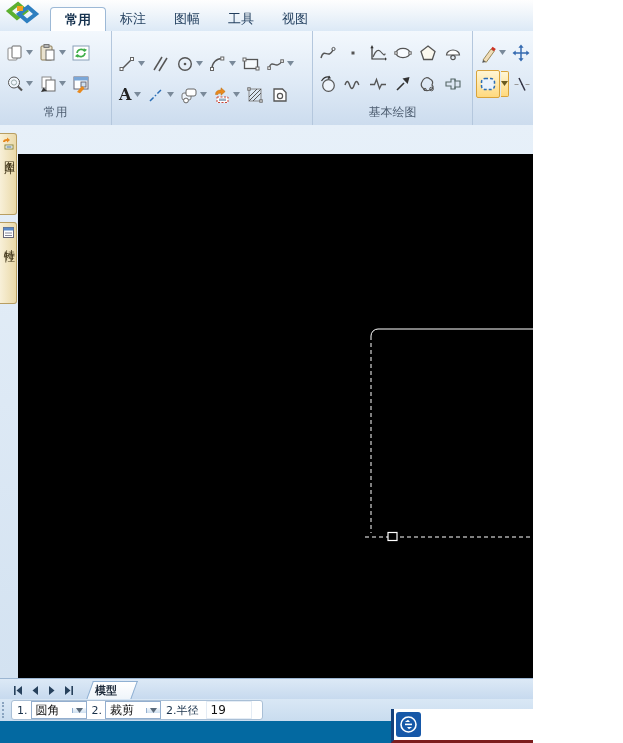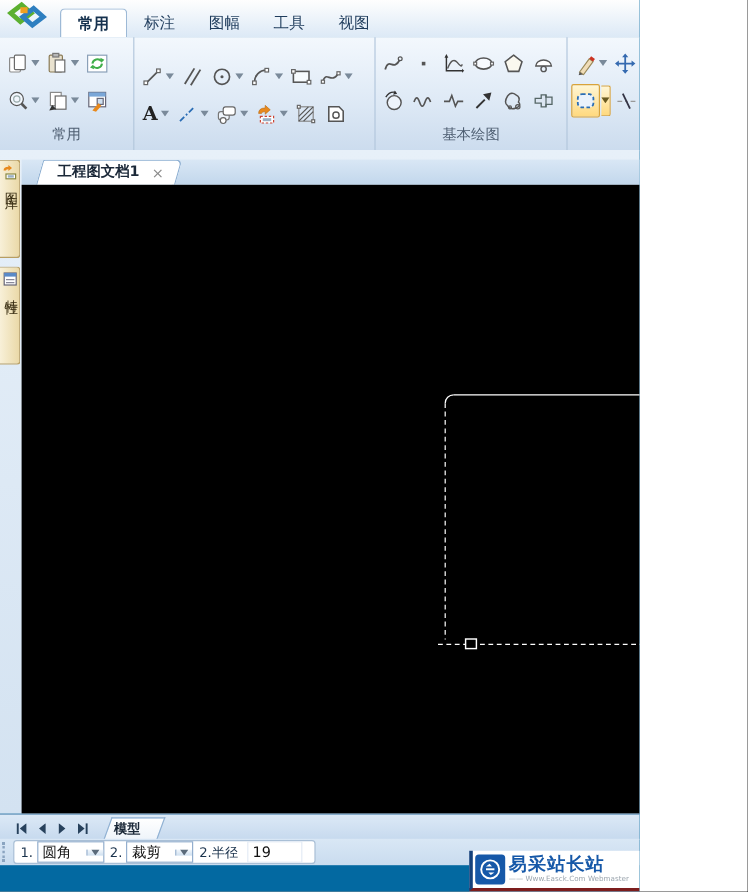--- a/index.html
+++ b/index.html
@@ -487,27 +487,20 @@
         <svg width="13" height="13" viewBox="0 0 13 13">
             <rect x="1.5" y="1.5" width="10" height="10" fill="#fff" stroke="#667"></rect>
             <rect x="1.5" y="1.5" width="10" height="3" fill="#5a8ac8"></rect>
             <line x1="3" y1="7" x2="10" y2="7" stroke="#889"></line>
             <line x1="3" y1="9.5" x2="10" y2="9.5" stroke="#889"></line>
           </svg>
         <span class="vtext">特性</span>
       </div>
     </div>
 
-    <div class="doctabs">
-      <div class="doctab">
-        <span class="skewbg"></span>
-        <span class="lbl">工程图文档1</span>
-        <span class="close">×</span>
-      </div>
-    </div>
 
     <div class="canvas">
       <svg width="605" height="524" style="display:block">
 
         <path d="M353,182 A7,7 0 0 1 360,175" fill="none" stroke="#fff" stroke-width="1"></path>
 
         <line x1="360" y1="175" x2="567" y2="175" stroke="#fff" stroke-width="1"></line>
 
         <path d="M567,175 A15,15 0 0 1 582,190" fill="none" stroke="#fff" stroke-width="1"></path>
 
@@ -581,19 +574,15 @@
 
 
   <div class="watermark">
     <span class="wmlogo">
       <svg width="19" height="19" viewBox="0 0 19 19">
           <circle cx="9.5" cy="9.5" r="7.5" fill="none" stroke="#fff" stroke-width="1.6"></circle>
           <path d="M6,7 h5 l-2,-2.2z M13,12 h-5 l2,2.2z" fill="#fff"></path>
           <rect x="6" y="8.6" width="7" height="1.6" fill="#fff"></rect>
         </svg>
     </span>
-    <span class="wmtext">
-      <span class="wmtitle">易采站长站</span>
-      <span class="wmsub">—— Www.Easck.Com Webmaster</span>
-    </span>
   </div>
 
 </div>
 
 </body></html>

